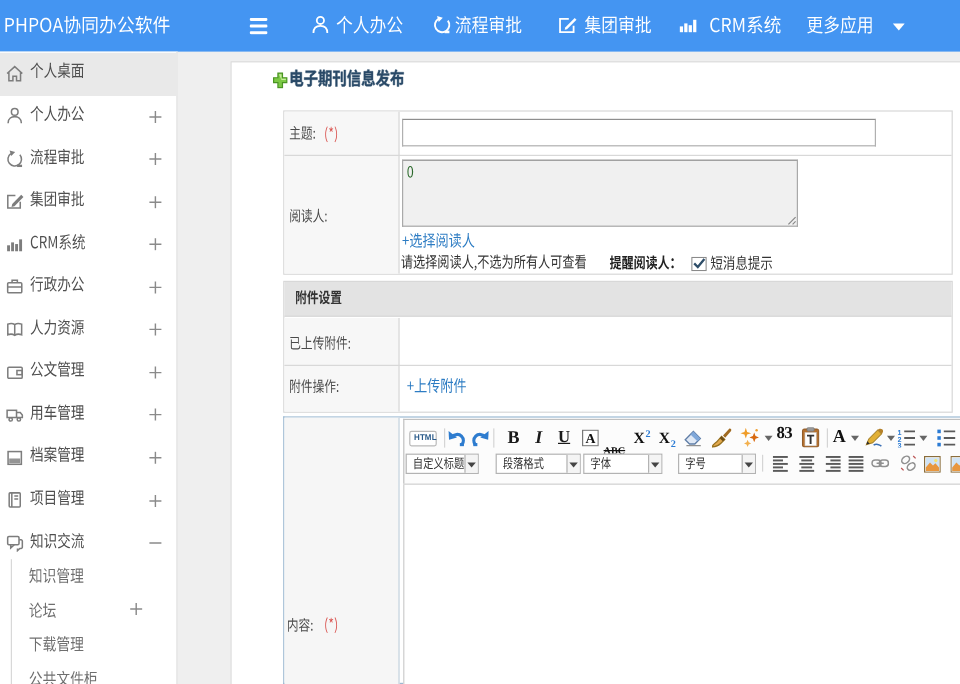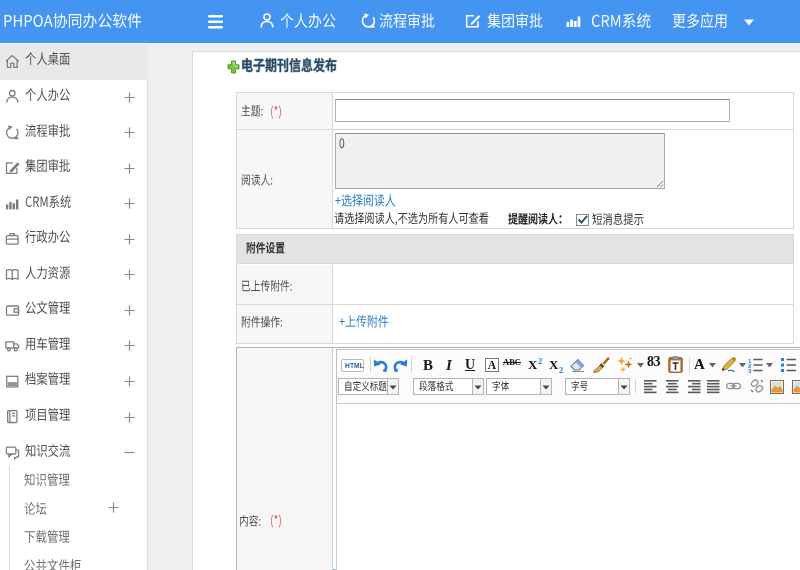--- a/index.html
+++ b/index.html
@@ -274,21 +274,21 @@
 <rect x="3.4" y="12.2" width="3.4" height="2.6" fill="#2e7ccf"></rect>
     </svg>
     <div class="abs" style="left:411px;top:357px;width:1px;height:16px;background:#d5d5d5"></div>
     <div class="abs" style="left:423px;top:357px;font:bold 15px 'Liberation Serif',serif;color:#1a1a1a;line-height:16px">B</div>
     <div class="abs" style="left:446px;top:357px;font:italic bold 15px 'Liberation Serif',serif;color:#1a1a1a;line-height:16px">I</div>
     <div class="abs" style="left:465px;top:357px;font:bold 14px 'Liberation Serif',serif;color:#1a1a1a;line-height:16px;text-decoration:underline">U</div>
     <svg class="abs" style="left:485px;top:358px" width="14" height="14" viewBox="0 0 14 14">
 <rect x="0.5" y="0.5" width="13" height="13" fill="#fff" stroke="#777"></rect>
 <text x="7" y="11" font-family="Liberation Serif" font-size="11.5" font-weight="bold" fill="#111" text-anchor="middle">A</text>
     </svg>
-    <div class="abs" style="left:503px;top:358px;font:bold 8.5px 'Liberation Serif',serif;color:#111;text-decoration:line-through;line-height:9px">ABC</div>
+    <div class="abs" style="left:503px;top:371px;font:bold 8.5px 'Liberation Serif',serif;color:#111;text-decoration:line-through;line-height:9px">ABC</div>
     <svg class="abs" style="left:528px;top:356px" width="16" height="17" viewBox="0 0 16 17">
 <text x="0" y="13" font-family="Liberation Serif" font-size="13" font-weight="bold" fill="#111">X</text>
 <text x="10" y="8" font-family="Liberation Serif" font-size="8.5" font-weight="bold" fill="#2b7bd4">2</text>
     </svg>
     <svg class="abs" style="left:549px;top:356px" width="16" height="17" viewBox="0 0 16 17">
 <text x="0" y="13" font-family="Liberation Serif" font-size="13" font-weight="bold" fill="#111">X</text>
 <text x="10" y="16.5" font-family="Liberation Serif" font-size="8.5" font-weight="bold" fill="#2b7bd4">2</text>
     </svg>
     <svg class="abs" style="left:570px;top:357.5px" width="16" height="14" viewBox="0 0 16 14">
 <path d="M4.6 12 L1 8.4 L7.8 1.6 L13.6 7.4 L9 12 Z" fill="#dfe8f5" stroke="#5f7da6" stroke-width="1.1"></path>

